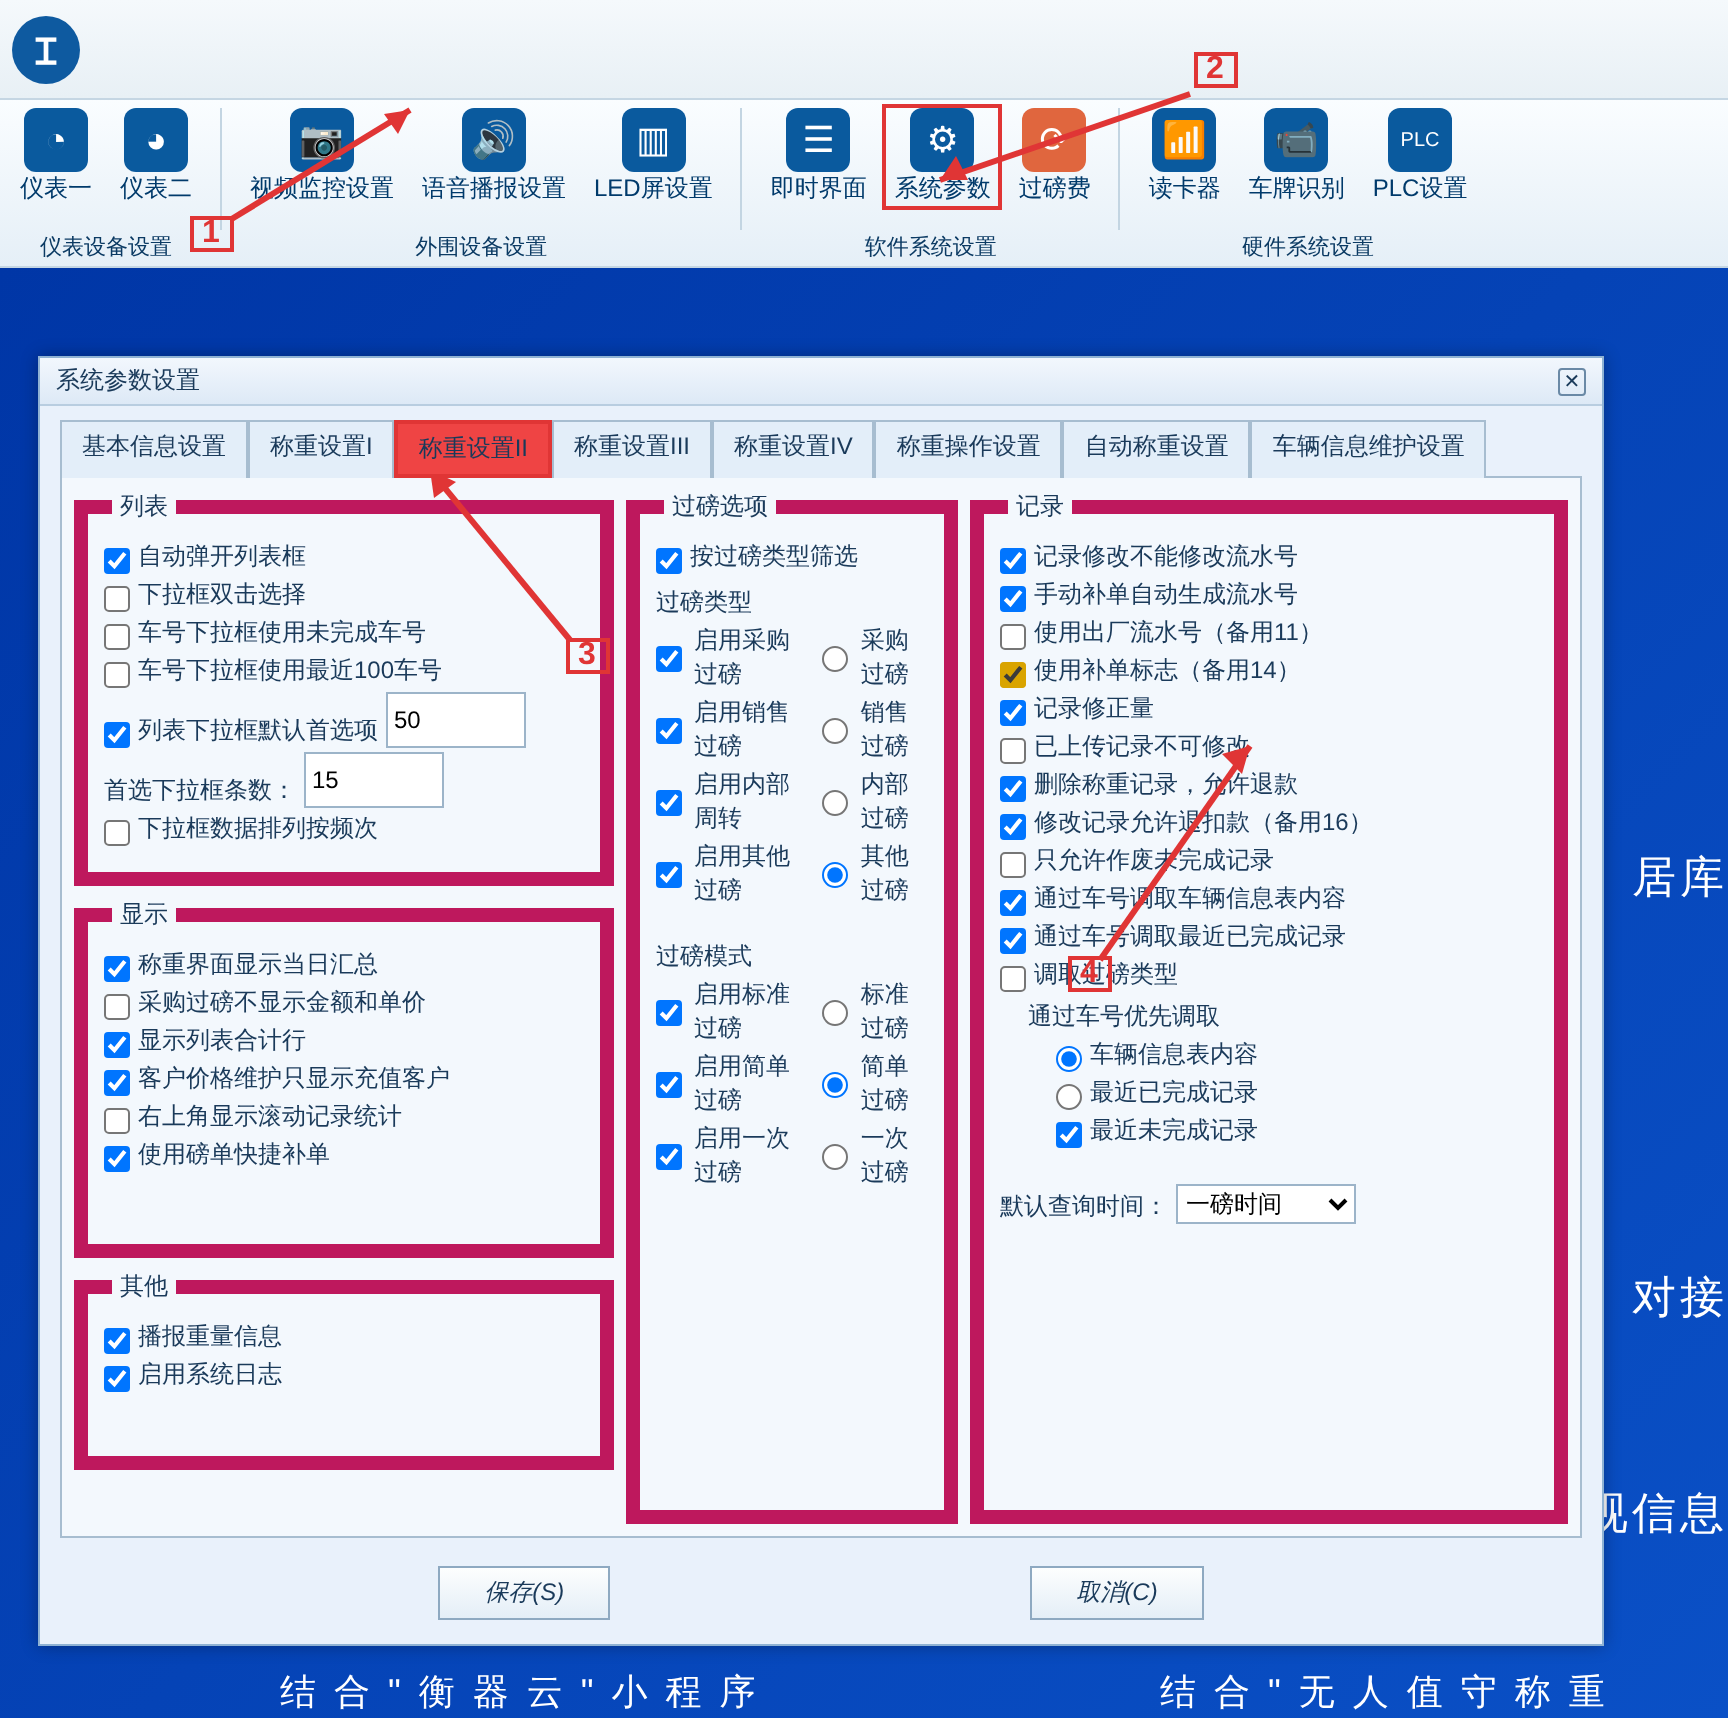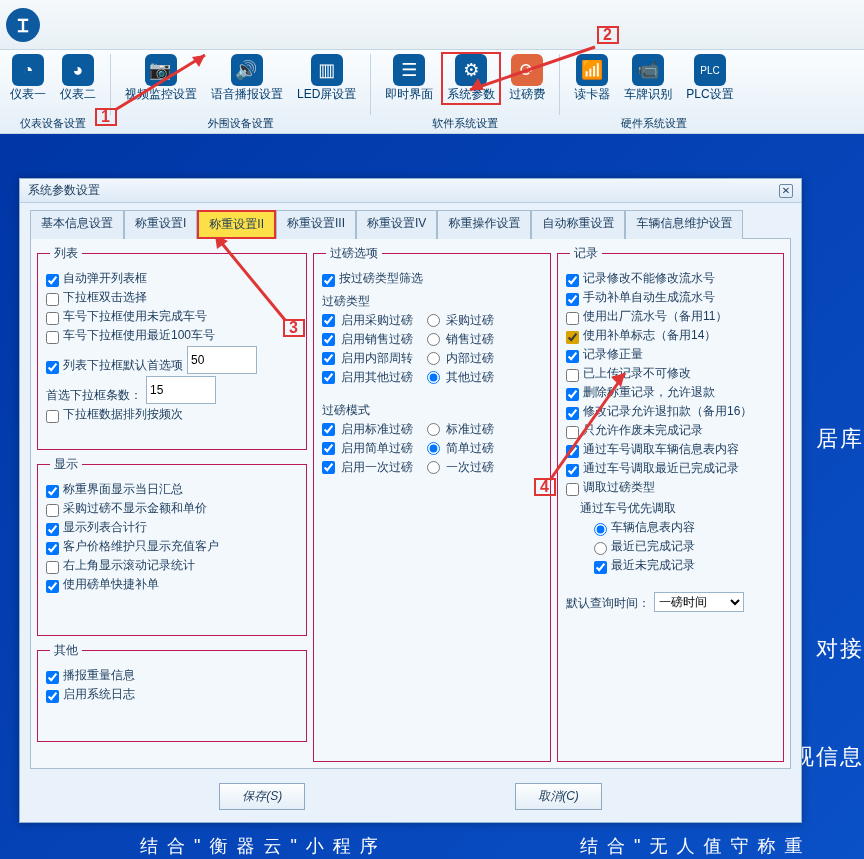--- a/index.html
+++ b/index.html
@@ -25,28 +25,28 @@
 
 .bg { position:absolute; top:134px; left:0; right:0; bottom:0; background: linear-gradient(135deg,#0036a6,#0a50c6); overflow:hidden; }
 .bg-text { position:absolute; right:0; color:#fff; font-size:22px; letter-spacing:2px; }
 
 
 .dlg { position:absolute; top:178px; left:19px; width:783px; height:645px; background:#e9f1fb; border:1px solid #8fb2d3; box-shadow:0 0 8px rgba(0,0,0,.3); display:flex; flex-direction:column; }
 .dlg-title { height:24px; background:linear-gradient(#f2f7fd,#dde9f6); border-bottom:1px solid #b8cde0; display:flex; align-items:center; padding:0 8px; color:#1a3a5a;}
 .dlg-title .close { margin-left:auto; cursor:pointer; font-size:10px; border:1px solid #6a89a6; border-radius:2px; width:14px; height:14px; display:flex; align-items:center; justify-content:center; }
 .tabs { display:flex; padding: 6px 10px 0; gap:0; }
 .tab { padding: 4px 10px; border:1px solid #a7bdd0; border-bottom:none; background:#e3eef9; color:#1a3a5a; cursor:pointer; position:relative; top:1px; }
-.tab.active { background:#fde047; z-index:2; }
+.tab.active { background:#ef4444; z-index:2; }
 .tab.hl { border:2px solid #e03535; }
 .tab-body { flex:1; margin:0 10px 8px; border:1px solid #a7bdd0; background:#f3f8fd; padding:6px; display:flex; gap:6px; }
 .col { display:flex; flex-direction:column; gap:6px; }
 .col.c1 { width: 270px; }
-.col.c2 { width: 238px; }
+.col.c2 { width: 166px; }
 .col.c3 { flex:1; }
-fieldset { border:1px solid #be185d; padding:6px 8px 24px; }
+fieldset { border:7px solid #be185d; padding:6px 8px 11px; }
 legend { color:#1a3a5a; padding:0 4px; font-size:12px; margin-left:4px; }
 .row { display:flex; align-items:flex-end; gap:4px; margin:2px 0; color:#1a3a5a; }
 .ck { width:13px; height:13px; }
 input[type=text] { border:1px solid #9cb4c9; height:28px; padding:0 3px; background:#fff; }
 .radio-row { display:flex; gap:6px; align-items:center; }
 .sub-legend { font-weight:normal; color:#1a3a5a; margin:6px 0 2px; }
 .btns { display:flex; justify-content:center; gap:210px; padding:6px 0 12px; }
 .btn { border:1px solid #8ea9c1; background:linear-gradient(#fdfefe,#e4eef7); padding:4px 22px; color:#1a3a5a; cursor:pointer;font-style:italic; }
 .sel { border:1px solid #9cb4c9; height:20px; background:#fff; }
 

